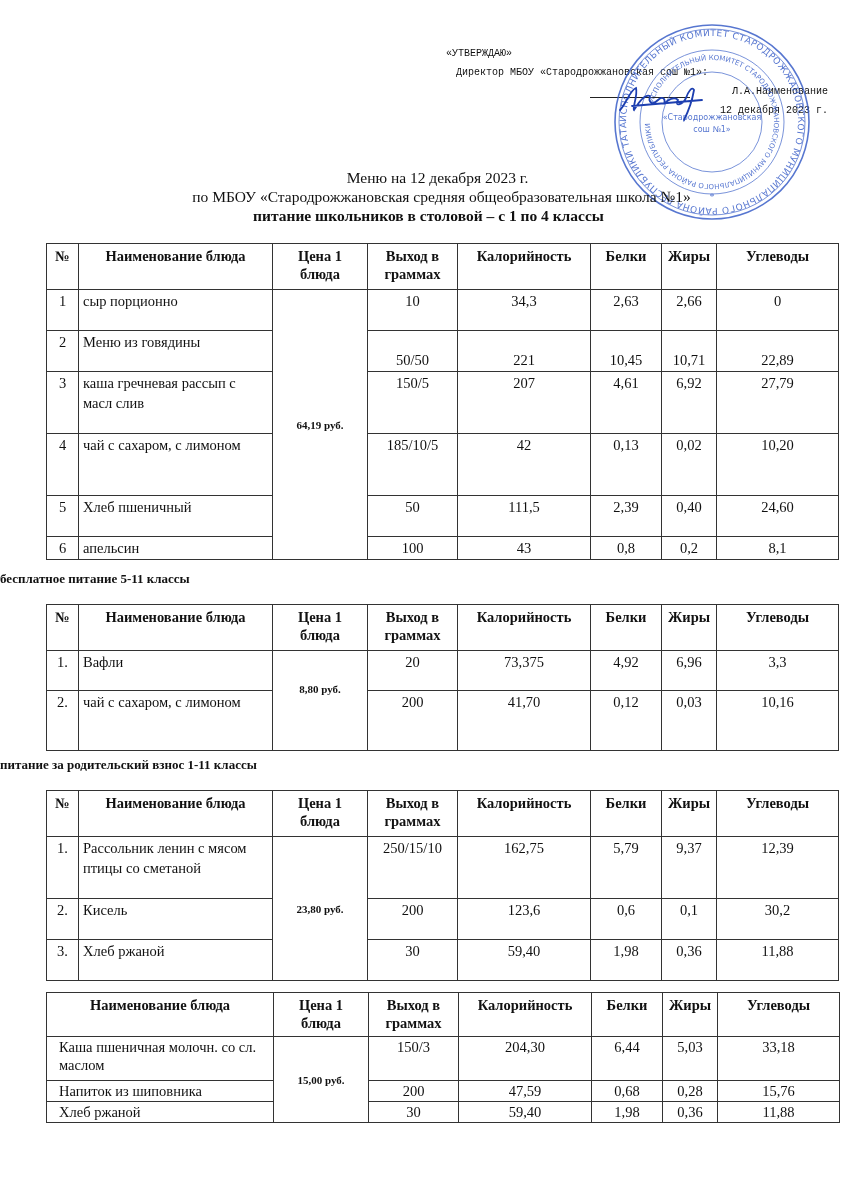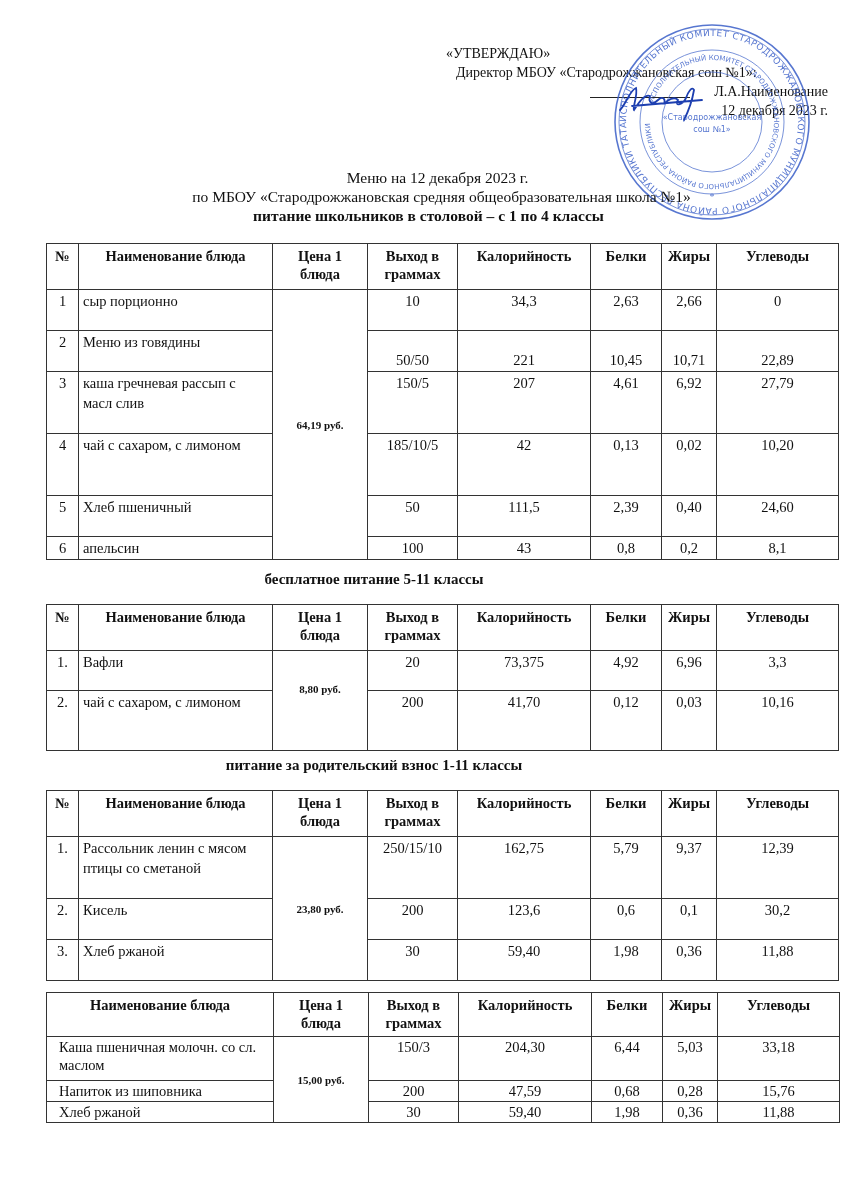--- a/index.html
+++ b/index.html
@@ -2,21 +2,21 @@
 <html><head>
   <meta charset="utf-8">
   <style>
     html, body { margin: 0; padding: 0; background: #ffffff; }
     body {
       width: 845px; height: 1200px; position: relative; overflow: hidden;
       font-family: "Liberation Serif", serif; color: #111;
     }
     .approve {
       position: absolute; left: 430px; top: 44px; width: 400px;
-      font-size: 14px; line-height: 19px;
+      font-size: 10px; line-height: 19px; font-family: Liberation Mono, monospace;
     }
     .approve .l1 { padding-left: 16px; }
     .approve .l2 { padding-left: 26px; }
     .approve .l3 { text-align: right; padding-right: 2px; position: relative; }
     .approve .l3 .sigline {
       position: absolute; left: 160px; width: 100px; bottom: 3px;
       border-bottom: 1px solid #222;
     }
     .approve .l4 { text-align: right; padding-right: 2px; }
     .stamp {
@@ -28,22 +28,22 @@
       pointer-events: none;
     }
     .title-block {
       position: absolute; left: 0; top: 168px; width: 845px; text-align: center;
       font-size: 15.5px; line-height: 19px;
     }
     .title-block .t1 { padding-left: 30px; }
     .title-block .t2 { padding-left: 38px; }
     .title-block .t3 { font-weight: bold; padding-left: 12px; }
     .section-title {
-      position: absolute; left: 0; width: 748px; text-align: center;
-      font-size: 15px; font-weight: bold;
+      position: absolute; left: 0; width: 748px; text-align: left;
+      font-size: 13px; font-weight: bold;
     }
     table.menu {
       position: absolute; border-collapse: collapse; table-layout: fixed;
       font-size: 14.5px;
     }
     table.menu td, table.menu th {
       border: 1px solid #333; padding: 1px 4px; vertical-align: top; line-height: 20px;
     }
     table.menu th { font-weight: bold; text-align: center; padding-top: 3px; line-height: 18px; }
     table.menu td.num { text-align: center; padding: 1px 2px; }

